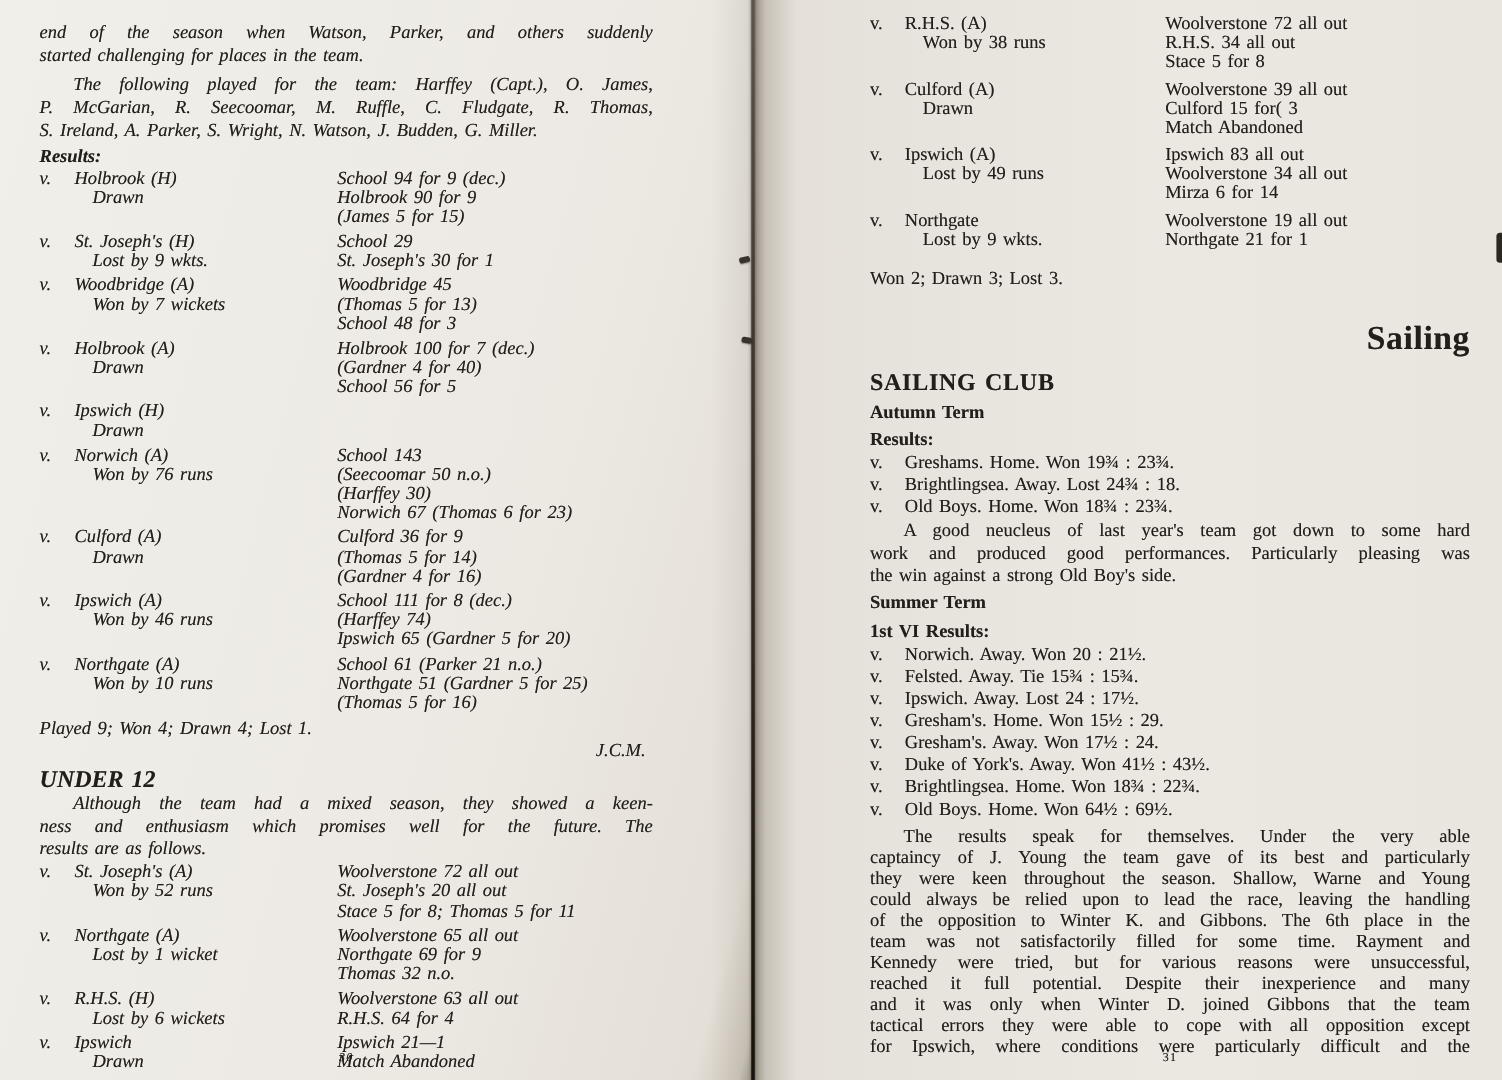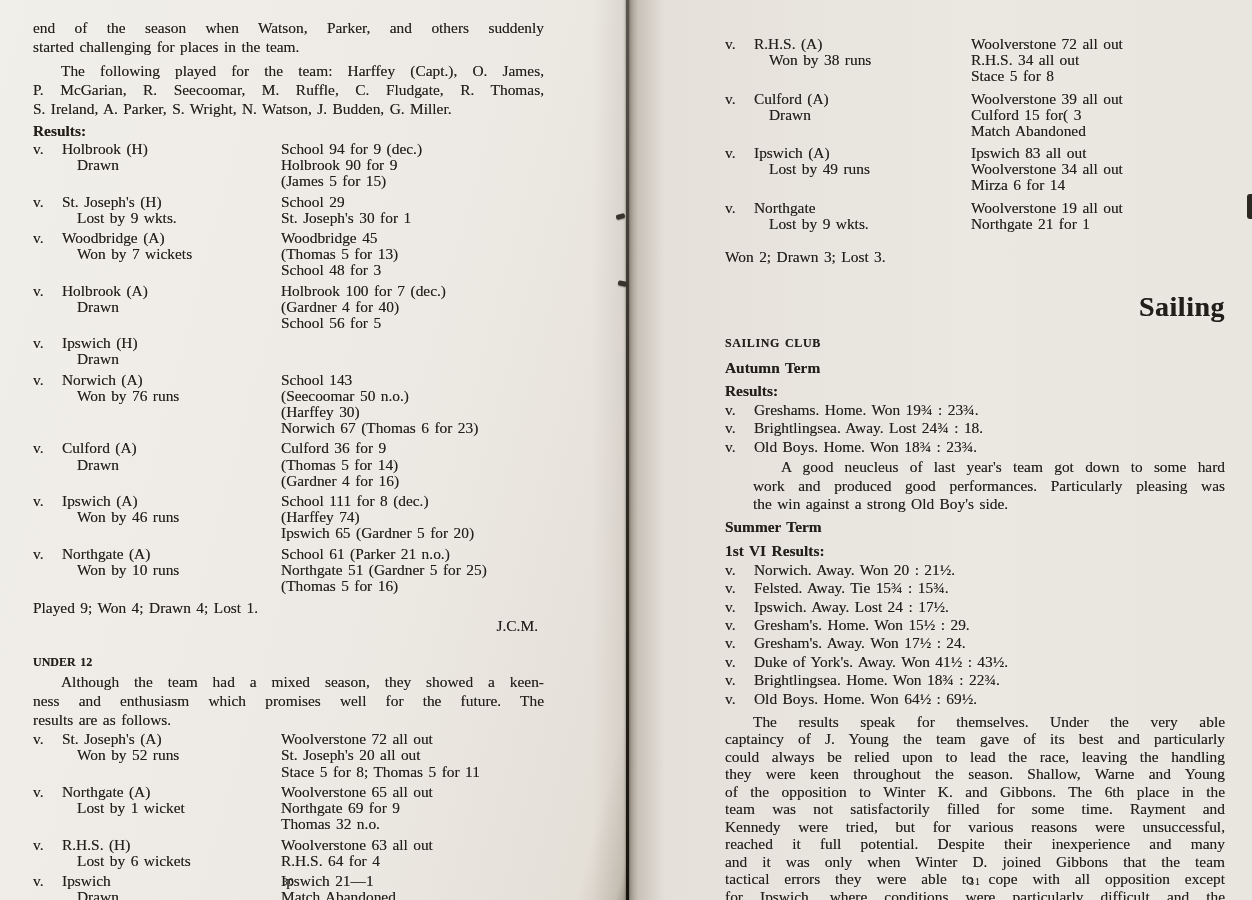--- a/index.html
+++ b/index.html
@@ -15,24 +15,25 @@
   }
   .page {
     position:absolute; top:0; height:900px; box-sizing:border-box;
     font-size:15.4px; word-spacing:1.6px;
     text-shadow:0 0 .5px rgba(35,31,26,.55);
   }
   .page-left {
     left:0; width:628px;
     padding:18px 84px 0 33px;
     background:linear-gradient(105deg,#f1efea 0%,#ece9e3 65%,#e4dfd7 94%,#cfc8bd 98.5%,#a49d92 100%);
+    font-style:italic;
   }
   .page-right {
     left:628px; width:624px;
-    padding:36px 27px 0 97px;
+    padding:12px 27px 0 97px;
     background:linear-gradient(90deg,#a29a8e 0%,#d4cec5 1.6%,#e5e1da 6%,#ebe8e2 55%,#e9e6e0 100%);
   }
   
   .gutter-shadow {
     position:absolute; left:592px; top:0; width:72px; height:900px;
     background:linear-gradient(90deg,rgba(0,0,0,0) 0%,rgba(92,84,72,.10) 42%,rgba(58,52,43,.22) 50%,rgba(92,84,72,.12) 58%,rgba(0,0,0,0) 100%);
     pointer-events:none;
   }
   .gutter-line {
     position:absolute; left:626px; top:0; width:3px; height:900px;
@@ -79,27 +80,27 @@
   .page-num {
     position:absolute; top:876px; text-align:center; font-size:10px;
     letter-spacing:1px;
   }
   .page-left .page-num { left:33px; width:511px; }
   .page-right .page-num { left:97px; width:500px; }
   
   .m-team { margin-top:5px; }
   .m-results-head { margin-top:3px; margin-bottom:1px; }
   .m-summary { margin-top:2px; }
-  .m-under12 { margin-top:18px; font-size:12px; }
+  .m-under12 { margin-top:6px; font-size:20px; }
   .m-u12para { margin-bottom:2px; }
   .m-rsummary { margin-top:15px; }
-  .m-club { font-size:12px; letter-spacing:.6px; margin-bottom:5px; }
+  .m-club { font-size:20px; letter-spacing:.6px; margin-bottom:5px; }
   .m-term { margin-bottom:4px; }
   .m-reshead { margin-bottom:1px; }
-  .m-autpara { margin-top:2px; margin-bottom:3px; line-height:18.5px;margin-left:28px; }
+  .m-autpara { margin-top:2px; margin-bottom:3px; line-height:18.5px; }
   .m-summer { margin-top:2px; margin-bottom:5px; }
   .m-vihead { margin-bottom:1px; }
   .m-closing { margin-top:5px; line-height:17.5px; }
 </style>
 </head>
 <body>
 
 <div class="spread">
 
   <div class="page page-left">
@@ -366,22 +367,22 @@
           <span class="vtext">Brightlingsea. Home. Won 18¾ : 22¾.</span>
         </div>
         <div class="vrow">
           <span class="v-label">v.</span>
           <span class="vtext">Old Boys. Home. Won 64½ : 69½.</span>
         </div>
       </div>
     <div class="para m-closing">
         <div class="tline just indent">The results speak for themselves. Under the very able</div>
         <div class="tline just">captaincy of J. Young the team gave of its best and particularly</div>
+        <div class="tline just">they were keen throughout the season. Shallow, Warne and Young</div>
         <div class="tline just">could always be relied upon to lead the race, leaving the handling</div>
-        <div class="tline just">they were keen throughout the season. Shallow, Warne and Young</div>
         <div class="tline just">of the opposition to Winter K. and Gibbons. The 6th place in the</div>
         <div class="tline just">team was not satisfactorily filled for some time. Rayment and</div>
         <div class="tline just">Kennedy were tried, but for various reasons were unsuccessful,</div>
         <div class="tline just">reached it full potential. Despite their inexperience and many</div>
         <div class="tline just">and it was only when Winter D. joined Gibbons that the team</div>
         <div class="tline just">tactical errors they were able to cope with all opposition except</div>
         <div class="tline just">for Ipswich, where conditions were particularly difficult and the</div>
       </div>
     <div class="page-num">31</div>
   </div>

